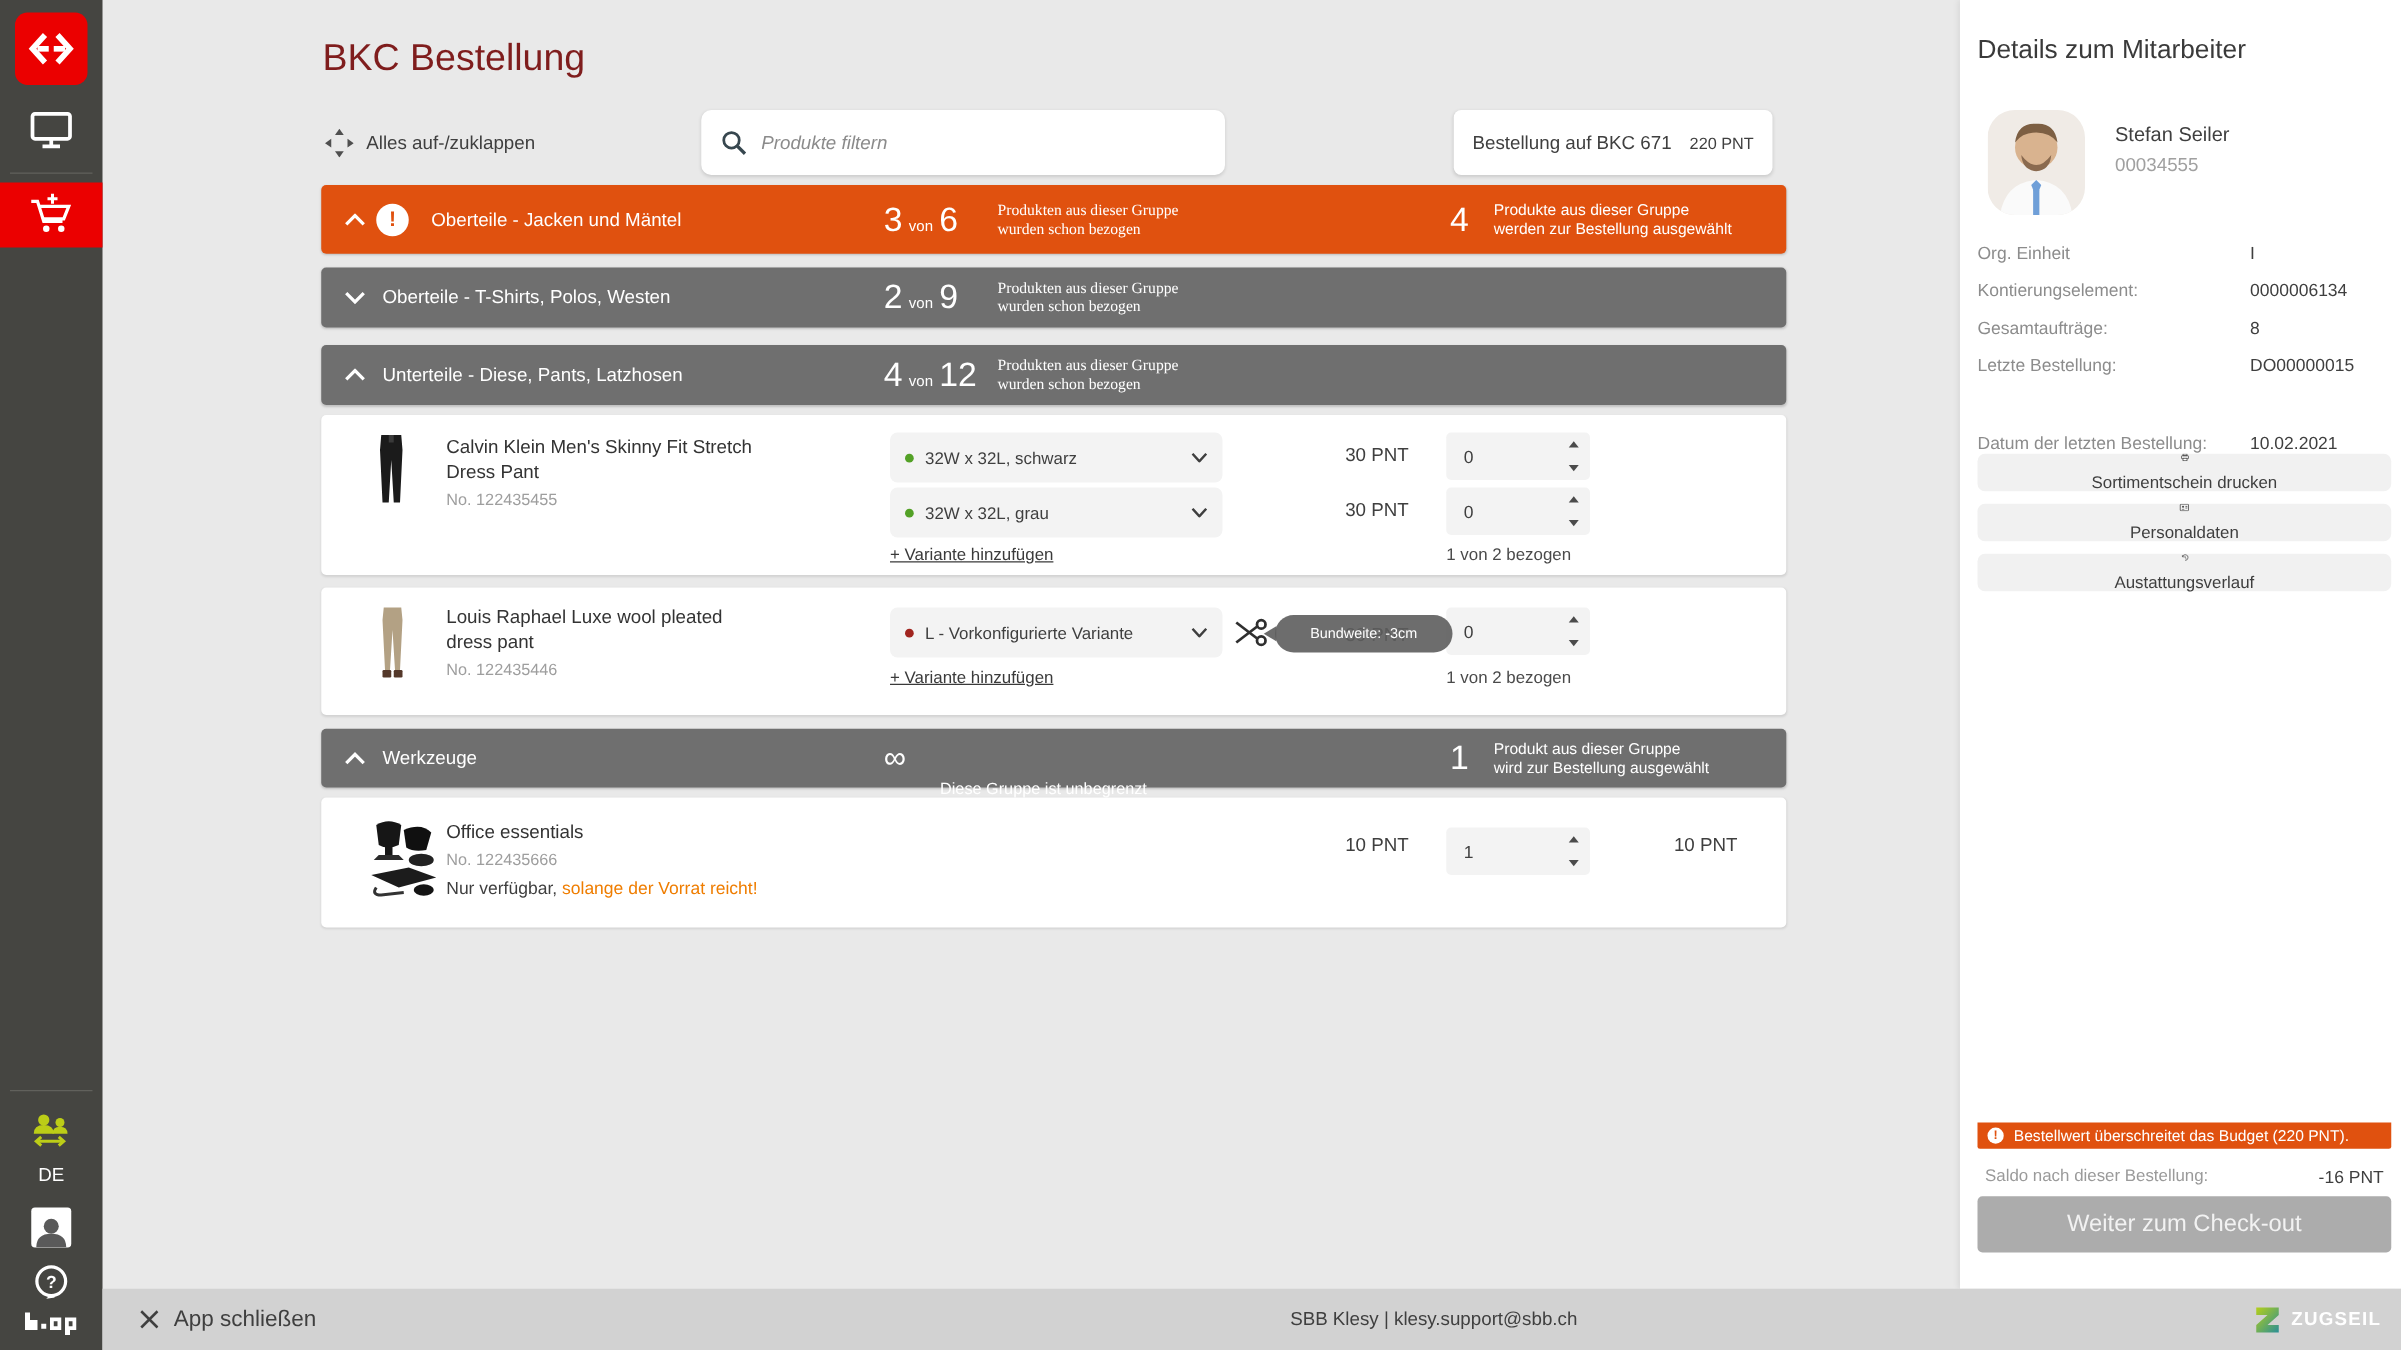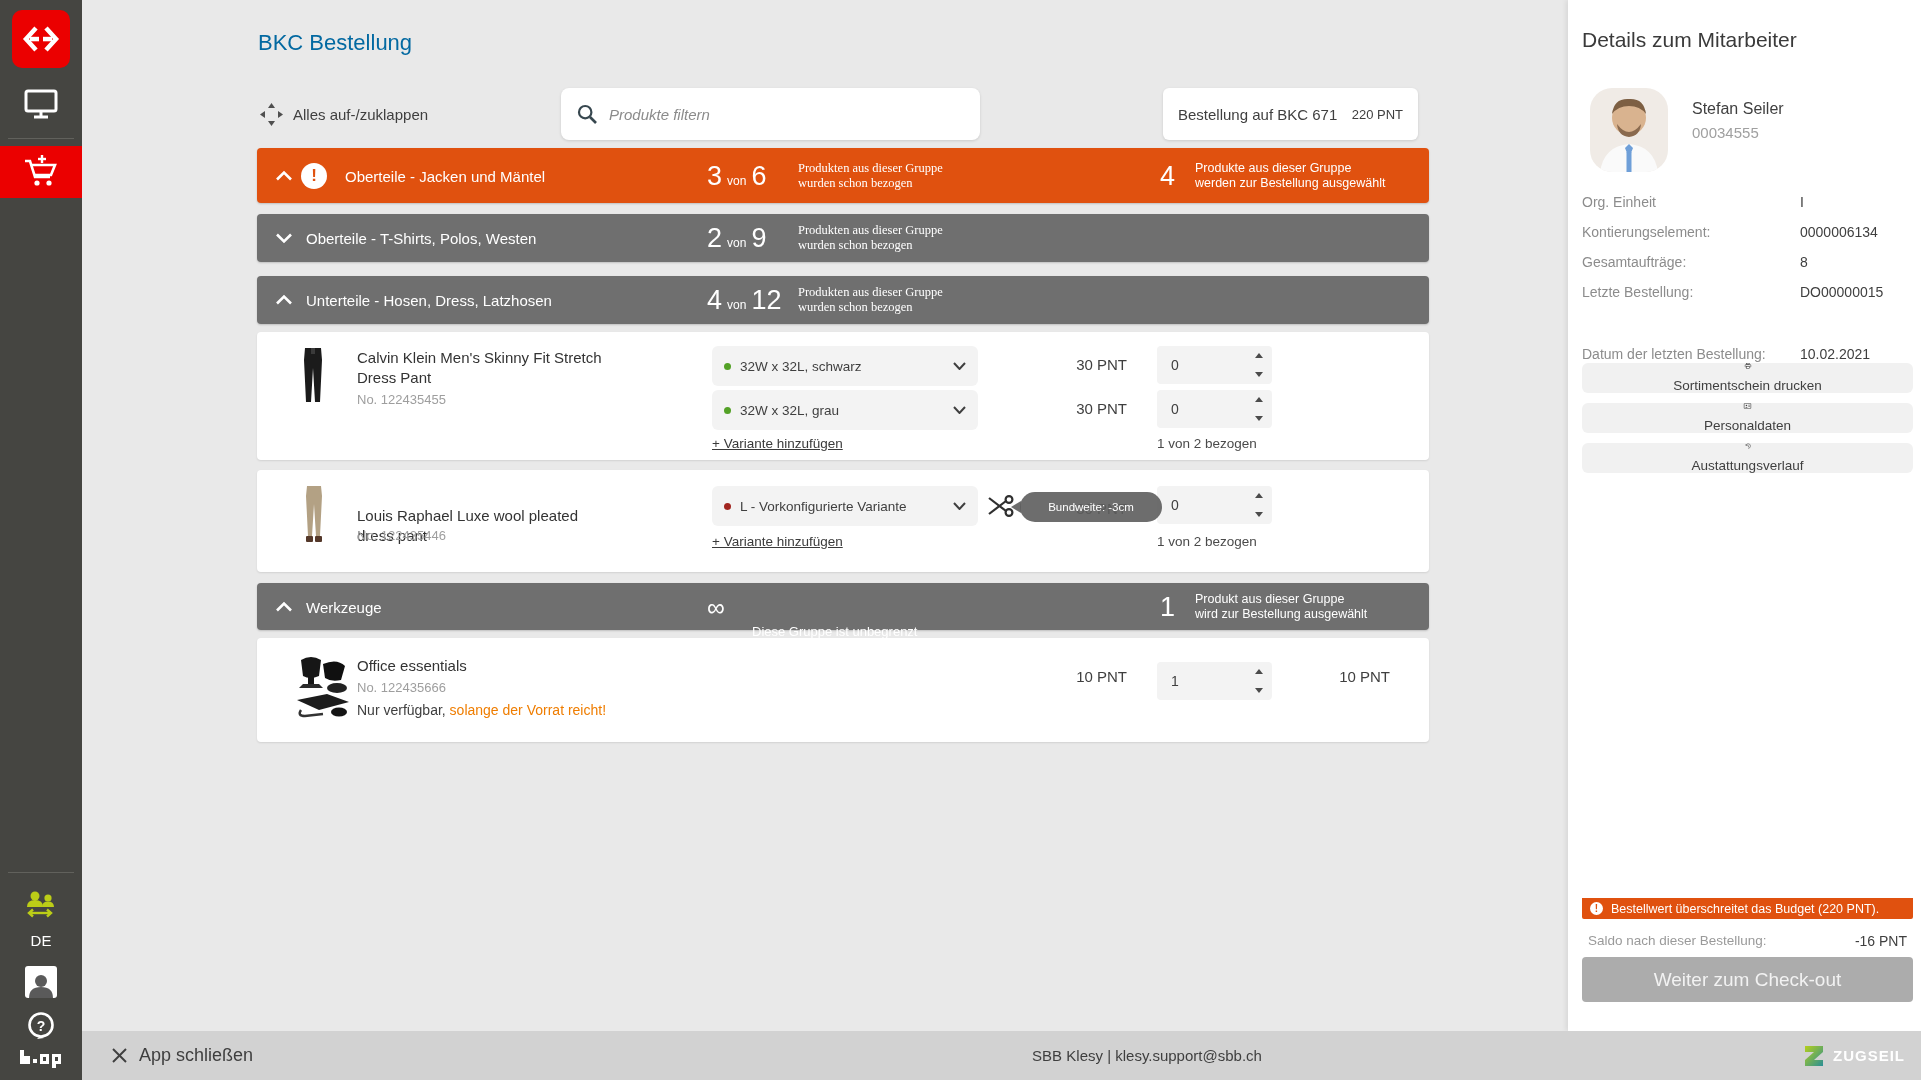--- a/index.html
+++ b/index.html
@@ -10,21 +10,21 @@
   
   .sidebar { position:absolute; left:0; top:0; width:82px; height:1080px; background:#454541; z-index:5; }
   .sbb-logo { position:absolute; left:12px; top:10px; width:58px; height:58px; background:#eb0000; border-radius:10px; display:flex; align-items:center; justify-content:center; }
   .side-item { position:absolute; left:0; width:82px; height:52px; display:flex; align-items:center; justify-content:center; color:#fff; cursor:pointer; }
   .side-item.active { background:#eb0000; }
   .side-divider { position:absolute; left:8px; width:66px; height:1px; background:#61615c; }
   .side-label { position:absolute; left:0; width:82px; text-align:center; color:#fff; font-size:15px; }
   .side-avatar { position:absolute; left:25px; width:32px; height:32px; background:#fff; border-radius:3px; display:flex; align-items:flex-end; justify-content:center; overflow:hidden; }
 
   
-  .page-title { position:absolute; left:258px; top:30px; font-size:22px; font-weight:400; color:#0369a1; }
+  .page-title { position:absolute; left:258px; top:30px; font-size:30px; font-weight:400; color:#7f1d1d; }
   .collapse-all { position:absolute; left:260px; top:88px; height:52px; display:flex; align-items:center; gap:10px; color:#3f3f3f; font-size:15px; cursor:pointer; }
   .search-box { position:absolute; left:561px; top:88px; width:419px; height:52px; background:#fff; border-radius:8px; box-shadow:0 1px 3px rgba(0,0,0,.13); display:flex; align-items:center; padding:0 16px; gap:12px; }
   .search-box input { border:none; outline:none; flex:1; font-size:15px; font-style:italic; color:#555; background:transparent; font-family:inherit; }
   .search-box input::placeholder { color:#8b8b8b; font-style:italic; }
   .order-box { position:absolute; left:1163px; top:88px; width:255px; height:52px; background:#fff; border-radius:6px; box-shadow:0 1px 3px rgba(0,0,0,.13); display:flex; align-items:center; justify-content:space-between; padding:0 15px; }
   .order-box .ob-label { font-size:15px; color:#3f3f3f; }
   .order-box .ob-points { font-size:13px; color:#3f3f3f; }
 
   
   .group-bar { position:absolute; left:257px; width:1172px; border-radius:4px; color:#fff; box-shadow:0 1px 2px rgba(0,0,0,.18); cursor:pointer; }
@@ -264,21 +264,21 @@
       <span>wurden schon bezogen</span>
     </span>
   </div>
 
   <div class="group-bar plain" style="top:276px; height:48px;">
     <span class="gb-chevron">
       <svg width="18" height="11" viewBox="0 0 18 11">
           <path d="M2 9 L9 2 L16 9" stroke="#fff" stroke-width="2.6" fill="none"></path>
         </svg>
     </span>
-    <span class="gb-title" style="left:49px;">Unterteile - Hosen, Dress, Latzhosen</span>
+    <span class="gb-title" style="left:49px;">Unterteile - Diese, Pants, Latzhosen</span>
     <span class="gb-count">
       <span class="big">4</span>
       <span class="small">von</span>
       <span class="big">12</span>
     </span>
     <span class="gb-status">
       <span>Produkten aus dieser Gruppe</span><br>
       <span>wurden schon bezogen</span>
     </span>
   </div>
@@ -341,21 +341,21 @@
   </div>
 
   <div class="card" style="top:470px; height:102px;">
     <div style="position:absolute; left:45px; top:14px;">
       <svg width="24" height="60" viewBox="0 0 24 60">
         <path d="M5 2 H19 L20 12 L18 52 H14 L12 20 L10 52 H6 L4 12 Z" fill="#b3a184"></path>
         <rect x="4" y="52" width="7" height="6" rx="1" fill="#54382a"></rect>
         <rect x="13" y="52" width="7" height="6" rx="1" fill="#54382a"></rect>
       </svg>
     </div>
-    <div class="p-name" style="top:14px;margin-top:22px;">
+    <div class="p-name" style="top:14px;">
       <span>Louis Raphael Luxe wool pleated</span><br>
       <span>dress pant</span>
     </div>
     <div class="p-no" style="top:58px;">No. 122435446</div>
 
     <div class="variant-select" style="top:16px;">
       <span class="dot" style="background:#a1251f;"></span>
       <span class="vs-label">L - Vorkonfigurierte Variante</span>
       <svg width="13" height="8" viewBox="0 0 13 8">
           <path d="M1 1 L6.5 7 L12 1" stroke="#3f3f3f" stroke-width="2" fill="none"></path>

